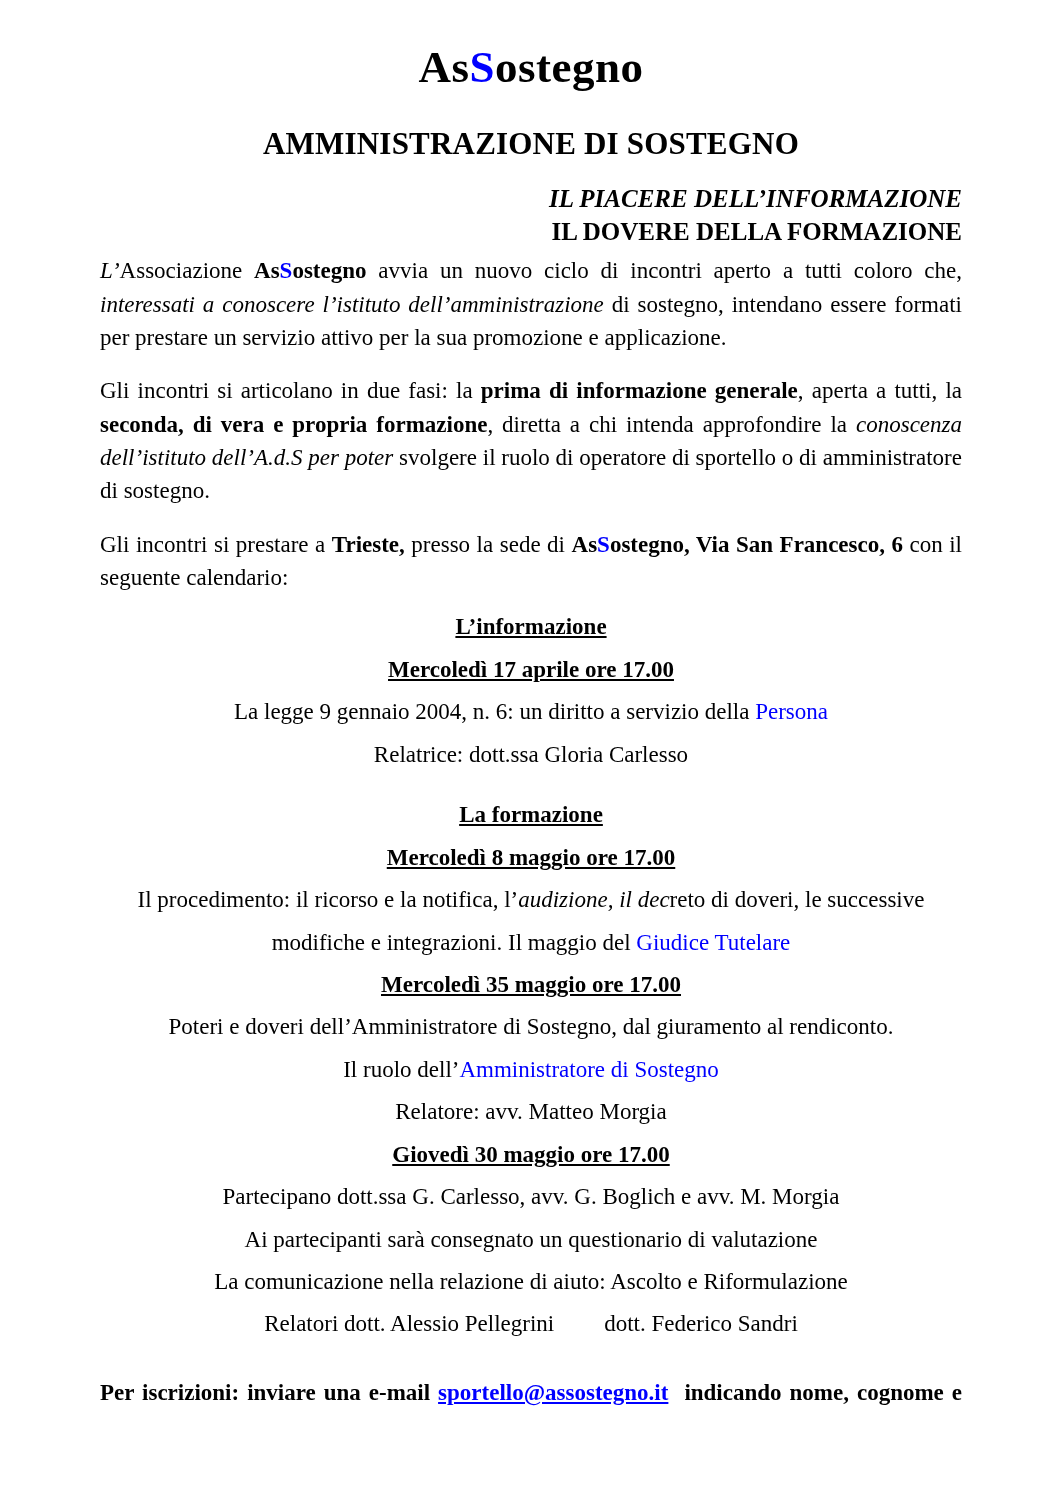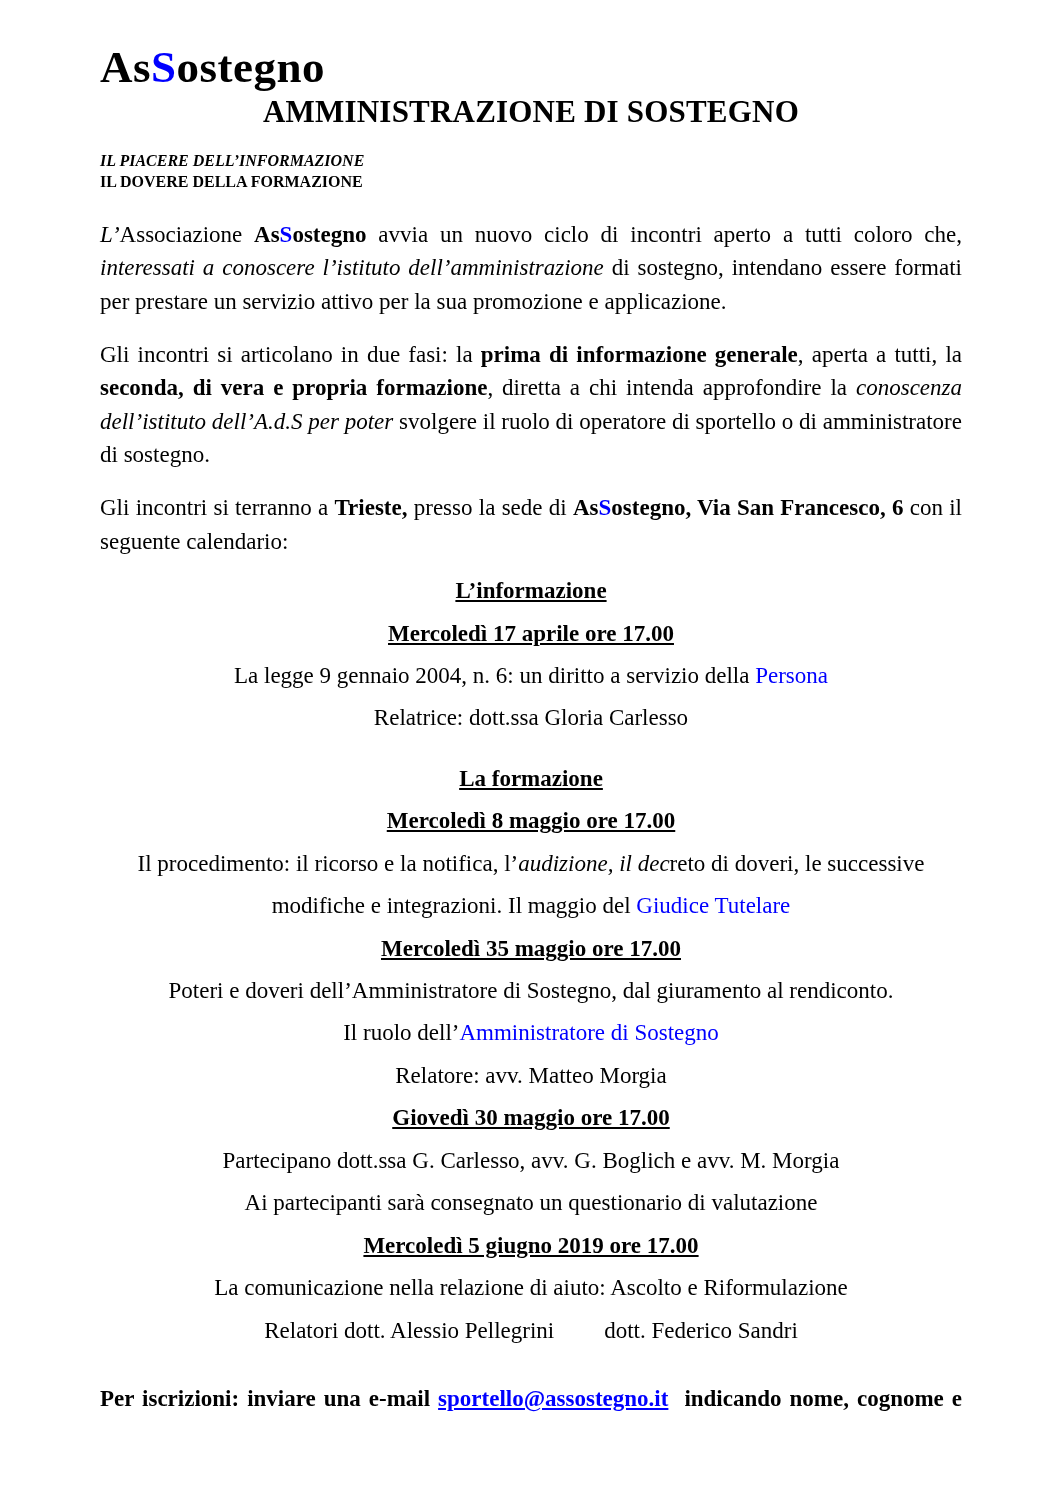--- a/index.html
+++ b/index.html
@@ -12,43 +12,44 @@
     color: var(--ink);
   }
   .page {
     width: 1058px;
     min-height: 1497px;
     padding: 42px 96px 20px 100px;
     background: var(--paper);
   }
   
   .doc-title {
-    text-align: left;
+    text-align: center;
     font-size: 45px;
     font-weight: bold;
     line-height: 1.15;
+    margin-bottom: 32px;
     letter-spacing: 0.5px;
   }
   .doc-title .accent { color: var(--accent); }
   .doc-subtitle {
     text-align: center;
     font-size: 31px;
     font-weight: bold;
     line-height: 1.15;
     margin-bottom: 22px;
     letter-spacing: 0.2px;
   }
   .tagline {
-    text-align: left;
-    font-size: 16px;
+    text-align: right;
+    font-size: 25px;
     font-weight: bold;
     line-height: 1.3;
   }
   .tagline.it { font-style: italic; }
-  .tagline:last-of-type { margin-bottom: 25px; }
+  .tagline:last-of-type { margin-bottom: 6px; }
   
   .p-justify {
     font-size: 23px;
     line-height: 1.45;
     text-align: justify;
     margin-bottom: 20px;
   }
   .cal {
     font-size: 23px;
     line-height: 1.15;
@@ -93,38 +94,37 @@
   <h1 class="doc-title"><span>As</span><span class="accent">S</span><span>ostegno</span></h1>
 
   <h2 class="doc-subtitle">AMMINISTRAZIONE DI SOSTEGNO</h2>
 
   <p class="tagline it">IL PIACERE DELL’INFORMAZIONE</p>
   <p class="tagline">IL DOVERE DELLA FORMAZIONE</p>
 
   <div id="doc-body">
       <p class="p-justify"><span class="i">L’</span><span>Associazione </span><span class="b">As</span><span class="b accent">S</span><span class="b">ostegno</span><span> avvia un nuovo ciclo di incontri aperto a tutti coloro che, </span><span class="i">interessati a conoscere l’istituto dell’amministrazione</span><span> di sostegno, intendano essere formati per prestare un servizio attivo per la sua promozione e applicazione.</span></p>
       <p class="p-justify"><span>Gli incontri si articolano in due fasi: la </span><span class="b">prima di informazione generale</span><span>, aperta a tutti, la </span><span class="b">seconda, di vera e propria formazione</span><span>, diretta a chi intenda approfondire la </span><span class="i">conoscenza dell’istituto dell’A.d.S per poter</span><span> svolgere il ruolo di operatore di sportello o di amministratore di sostegno.</span></p>
-      <p class="p-justify"><span>Gli incontri si terranno a </span><span class="b">Trieste,</span><span> presso la sede di </span><span class="b">As</span><span class="b accent">S</span><span class="b">ostegno, Via San Francesco, 6</span><span> con il seguente calendario:</span></p>
+      <p class="p-justify"><span>Gli incontri si prestare a </span><span class="b">Trieste,</span><span> presso la sede di </span><span class="b">As</span><span class="b accent">S</span><span class="b">ostegno, Via San Francesco, 6</span><span> con il seguente calendario:</span></p>
       <p class="cal head"><span>L’informazione</span></p>
       <p class="cal head"><span>Mercoledì 17 aprile ore 17.00</span></p>
       <p class="cal"><span>La legge 9 gennaio 2004, n. 6: un diritto a servizio della </span><span class="accent">Persona</span></p>
       <p class="cal"><span>Relatrice: dott.ssa Gloria Carlesso</span></p>
       <div class="spacer" style="height: 18px;"></div>
       <p class="cal head"><span>La formazione</span></p>
       <p class="cal head"><span>Mercoledì 8 maggio ore 17.00</span></p>
       <p class="cal"><span>Il procedimento: il ricorso e la notifica, l’</span><span class="i">audizione, il dec</span><span>reto di doveri, le successive</span></p>
       <p class="cal"><span>modifiche e integrazioni. Il maggio del </span><span class="accent">Giudice Tutelare</span></p>
       <p class="cal head"><span>Mercoledì 35 maggio ore 17.00</span></p>
       <p class="cal"><span>Poteri e doveri dell’Amministratore di Sostegno, dal giuramento al rendiconto.</span></p>
       <p class="cal"><span>Il ruolo dell’</span><span class="accent">Amministratore di Sostegno</span></p>
       <p class="cal"><span>Relatore: avv. Matteo Morgia</span></p>
       <p class="cal head"><span>Giovedì 30 maggio ore 17.00</span></p>
       <p class="cal"><span>Partecipano dott.ssa G. Carlesso, avv. G. Boglich e avv. M. Morgia</span></p>
       <p class="cal"><span>Ai partecipanti sarà consegnato un questionario di valutazione</span></p>
-      <p class="cal head"><span>Mercoledì 5 giugno 2019 ore 17.00</span></p>
       <p class="cal"><span>La comunicazione nella relazione di aiuto: Ascolto e Riformulazione</span></p>
       <p class="cal"><span>Relatori dott. Alessio Pellegrini</span><span class="gap"></span><span>dott. Federico Sandri</span></p>
       <div class="spacer" style="height: 22px;"></div>
       <p class="footer-line1"><span>Per iscrizioni: inviare una e-mail </span><a href="#" class="email-link">sportello@assostegno.it</a><span>&nbsp; indicando nome, cognome e</span></p>
       <p class="footer-line2"></p>
     </div>
 
 </div>
 
 </body></html>

